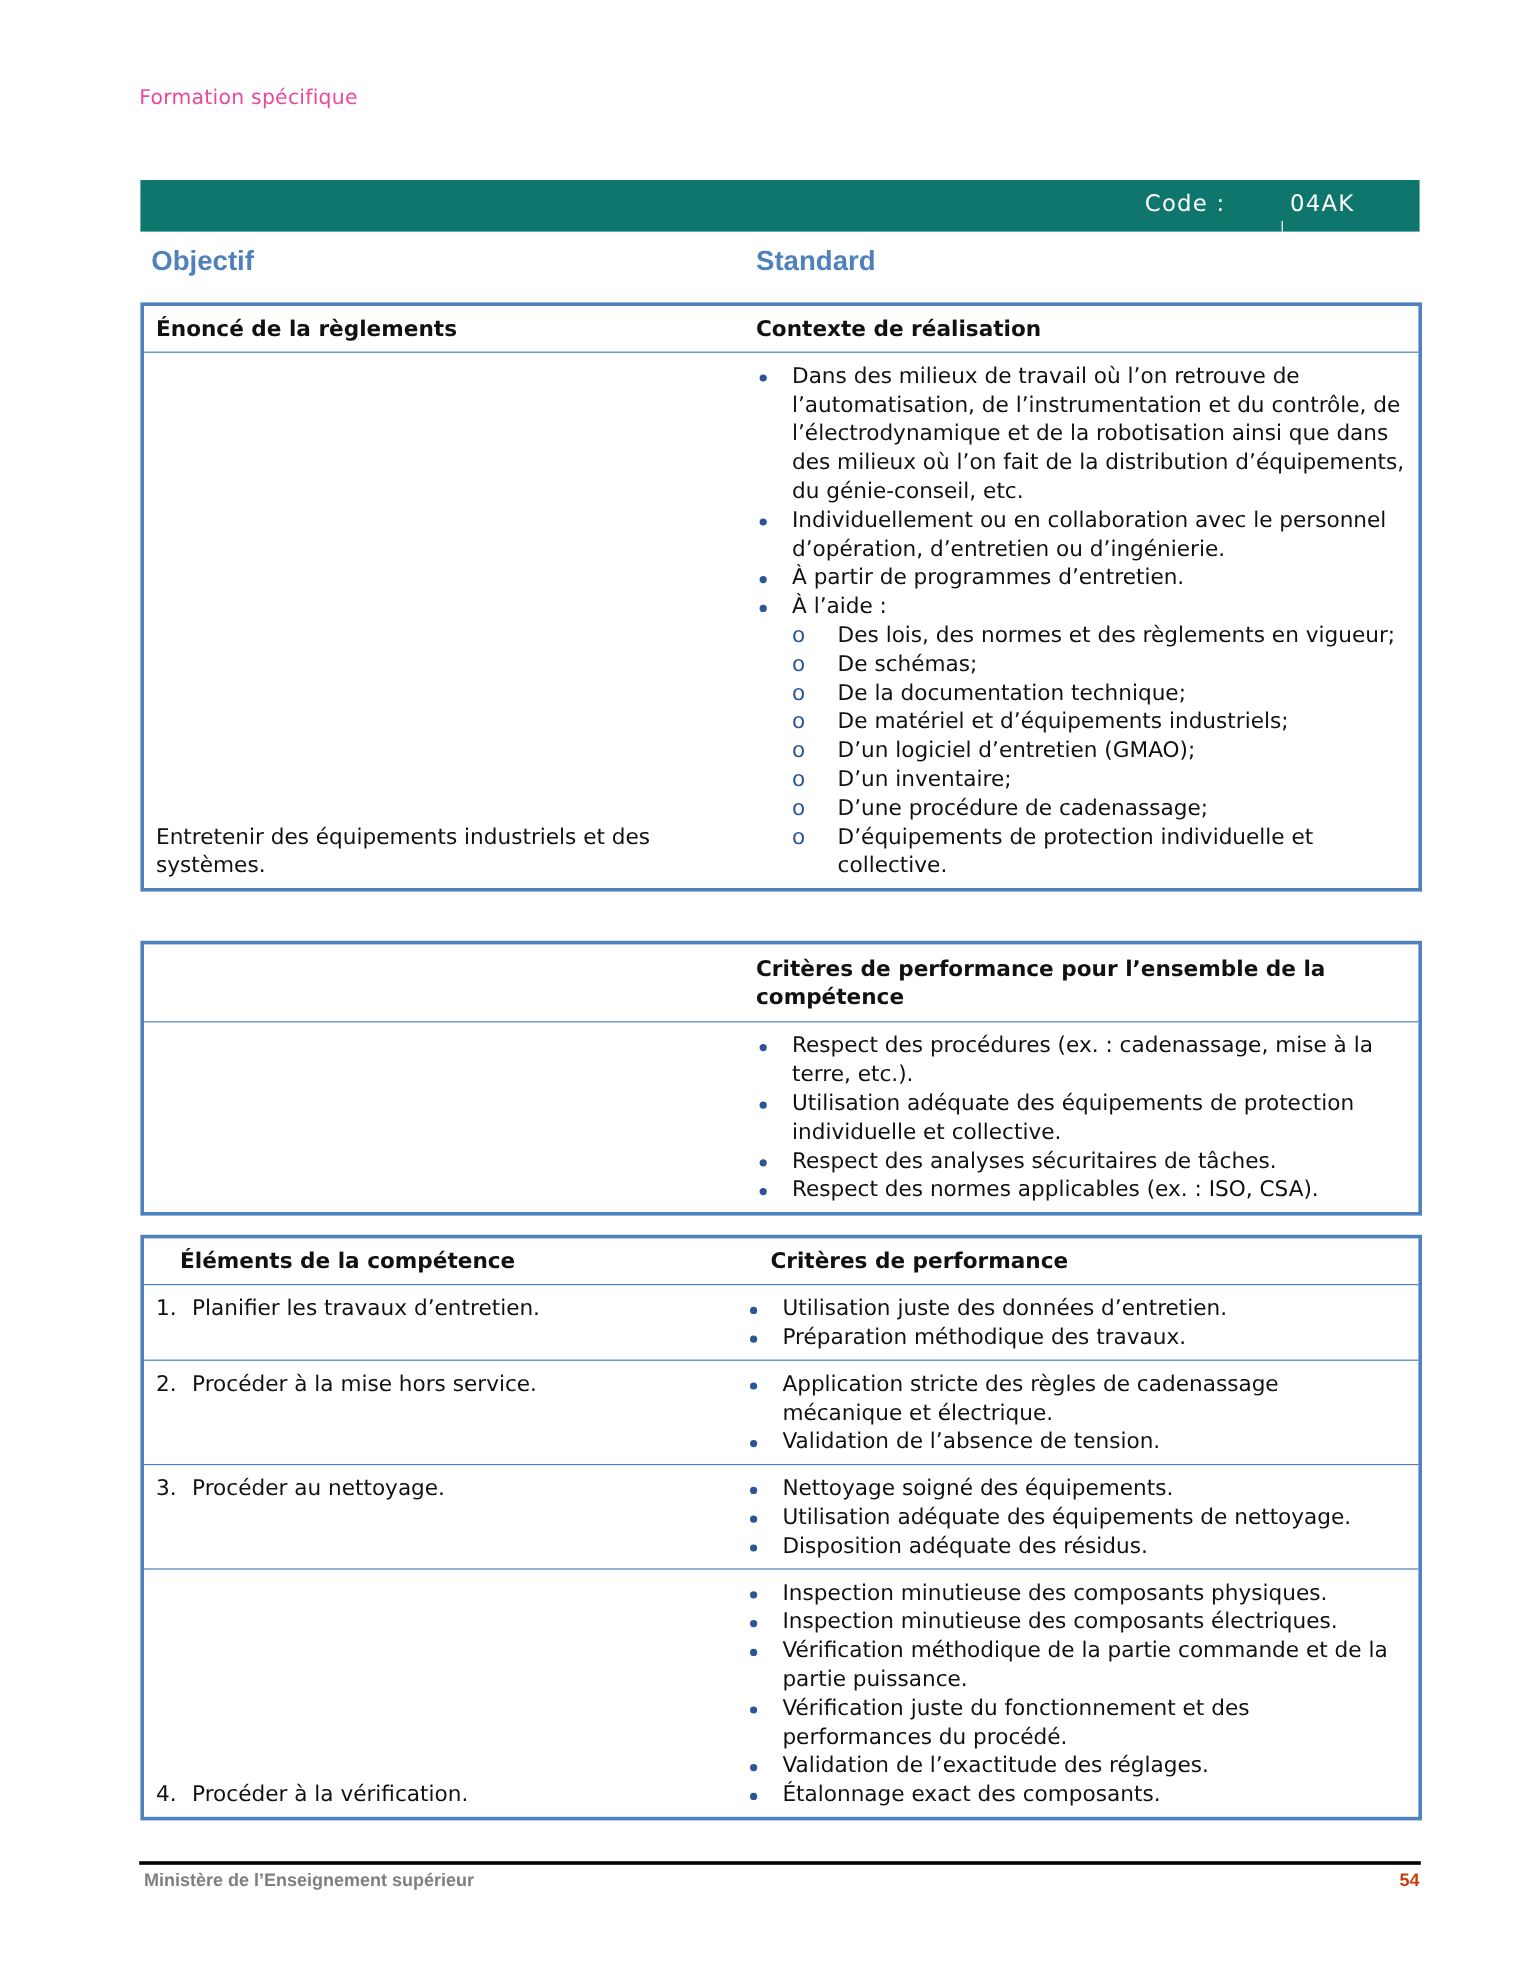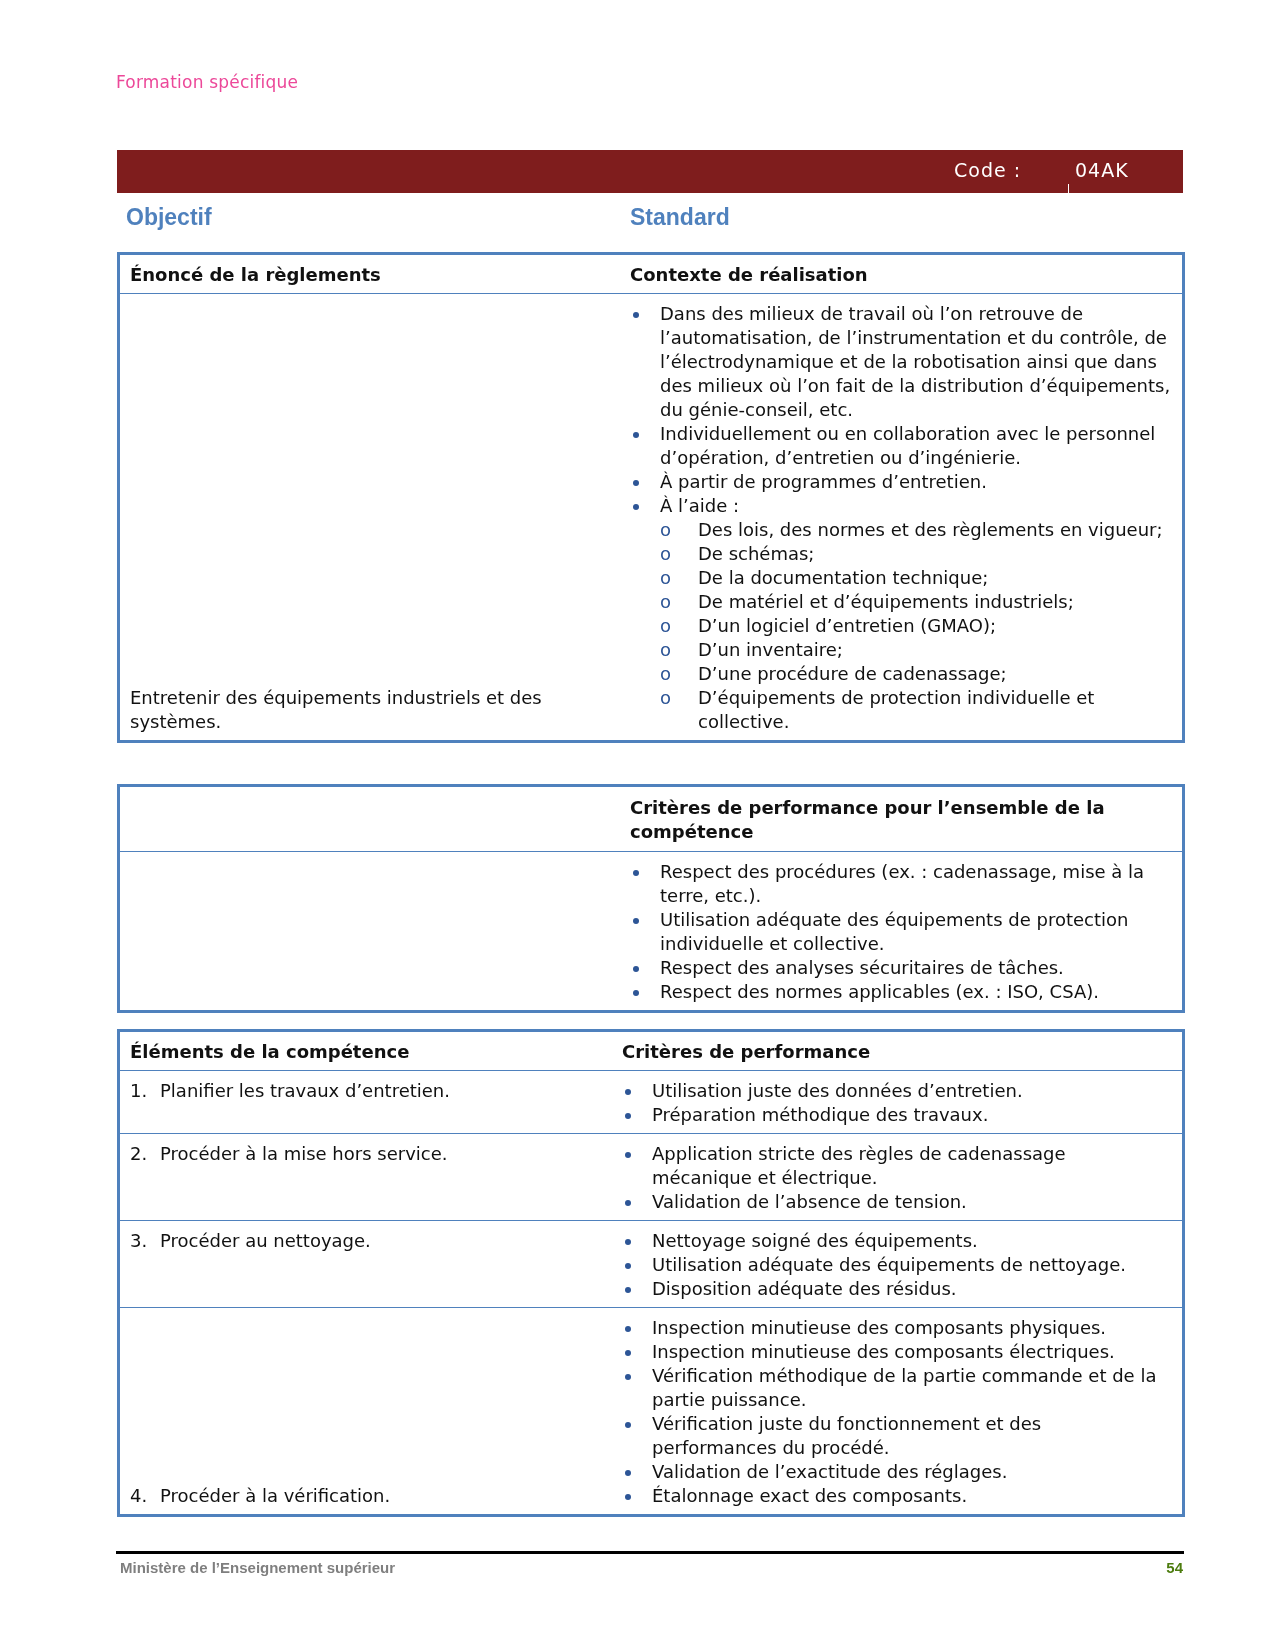--- a/index.html
+++ b/index.html
@@ -1,40 +1,40 @@
 <!DOCTYPE html>
 <html><head>
 <meta charset="utf-8">
 <style>
   html, body { margin: 0; padding: 0; background: #ffffff; }
   body { width: 1275px; height: 1650px; position: relative; font-family: "DejaVu Sans", sans-serif; color: #111; }
   .abs { position: absolute; }
   .running-head { left: 116px; top: 72px; font-size: 17px; color: #ec4899; letter-spacing: 0.2px; }
-  .code-bar { left: 117px; top: 150px; width: 1066px; height: 43px; background: #7f1d1d; }
+  .code-bar { left: 117px; top: 150px; width: 1066px; height: 43px; background: #0f766e; }
   .code-label { position: absolute; right: 116px; top: 9px; font-size: 19px; color: #fff; letter-spacing: 1px; }
   .code-value { position: absolute; left: 958px; top: 9px; font-size: 19px; color: #fff; letter-spacing: 1px; }
   .code-sep { position: absolute; left: 951px; top: 34px; width: 1px; height: 9px; background: #fff; }
   .col-title { top: 204px; font-size: 23px; font-weight: bold; color: #4f81bd; font-family: "Liberation Sans", sans-serif; }
   .tbl { left: 117px; width: 1062px; border: 3px solid #4f81bd; box-sizing: content-box; }
   .row { display: flex; border-bottom: 1px solid #4f81bd; }
   .row:last-child { border-bottom: none; align-items: flex-end; }
   .cell-l { width: 500px; padding: 8px 10px 6px 10px; box-sizing: border-box; }
   .cell-r { flex: 1; padding: 8px 10px 6px 10px; box-sizing: border-box; }
   .hdr { font-weight: bold; font-size: 18px; line-height: 24px; }
   .txt { font-size: 18px; line-height: 24px; }
   ul.bul { list-style: none; margin: 0; padding: 0; }
   ul.bul > li { position: relative; padding-left: 30px; font-size: 18px; line-height: 24px; }
   ul.bul > li::before { content: ""; position: absolute; left: 3px; top: 10px; width: 6px; height: 6px; border-radius: 50%; background: #2d5596; }
   ul.sub { list-style: none; margin: 0; padding: 0; }
   ul.sub > li { position: relative; padding-left: 38px; font-size: 18px; line-height: 24px; }
   ul.sub > li::before { content: "o"; position: absolute; left: 0; top: 0; color: #2d5596; font-size: 18px; }
   .num { display: inline-block; width: 30px; }
   .footer-line { left: 116px; top: 1551px; width: 1068px; height: 3px; background: #000; }
   .footer-left { left: 120px; top: 1559px; font-size: 15px; font-weight: bold; color: #7f7f7f; font-family: "Liberation Sans", sans-serif; }
-  .footer-right { right: 92px; top: 1559px; font-size: 15px; font-weight: bold; color: #4d7c0f; font-family: "Liberation Sans", sans-serif; }
+  .footer-right { right: 92px; top: 1559px; font-size: 15px; font-weight: bold; color: #c2410c; font-family: "Liberation Sans", sans-serif; }
 </style>
 </head>
 <body>
 
 <div class="abs running-head">Formation spécifique</div>
 
 <div class="abs code-bar">
   <span class="code-label" style="right:auto;left:837px;">Code :</span>
   <span class="code-sep"></span>
   <span class="code-value">04AK</span>
@@ -86,21 +86,21 @@
         <li>Utilisation adéquate des équipements de protection individuelle et collective.</li>
         <li>Respect des analyses sécuritaires de tâches.</li>
         <li>Respect des normes applicables (ex. : ISO, CSA).</li>
       </ul>
     </div>
   </div>
 </div>
 
 <div class="abs tbl" style="top:1029px;">
   <div class="row">
-    <div class="cell-l hdr" style="width:492px;">Éléments de la compétence</div>
+    <div class="cell-l hdr" style="width:492px;margin-left:20px;">Éléments de la compétence</div>
     <div class="cell-r hdr">Critères de performance</div>
   </div>
   <div class="row">
     <div class="cell-l txt" style="width:492px;"><span class="num">1.</span><span>Planifier les travaux d’entretien.</span></div>
     <div class="cell-r">
       <ul class="bul">
         <li>Utilisation juste des données d’entretien.</li>
         <li>Préparation méthodique des travaux.</li>
       </ul>
     </div>

